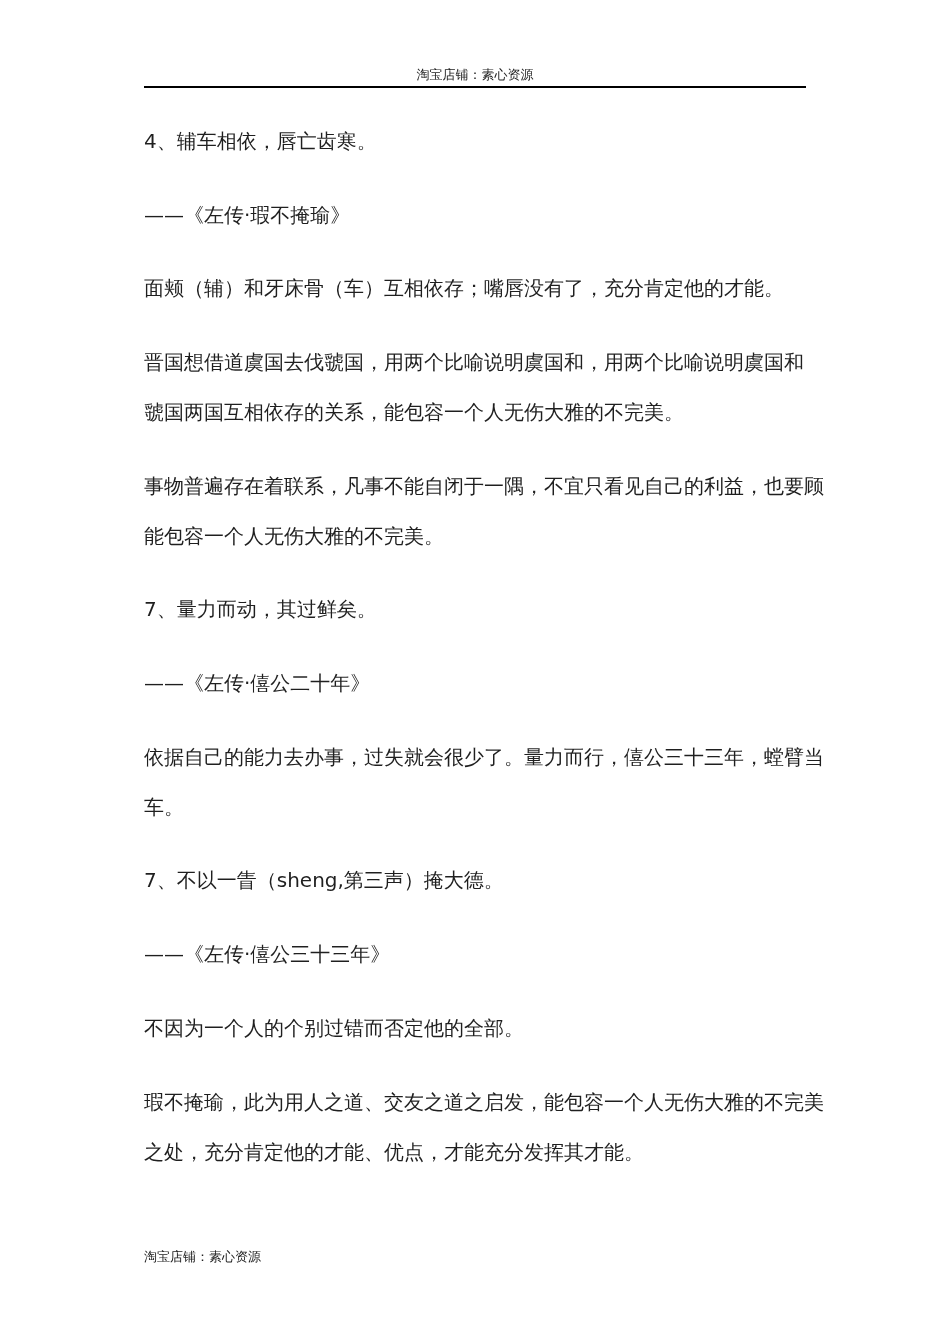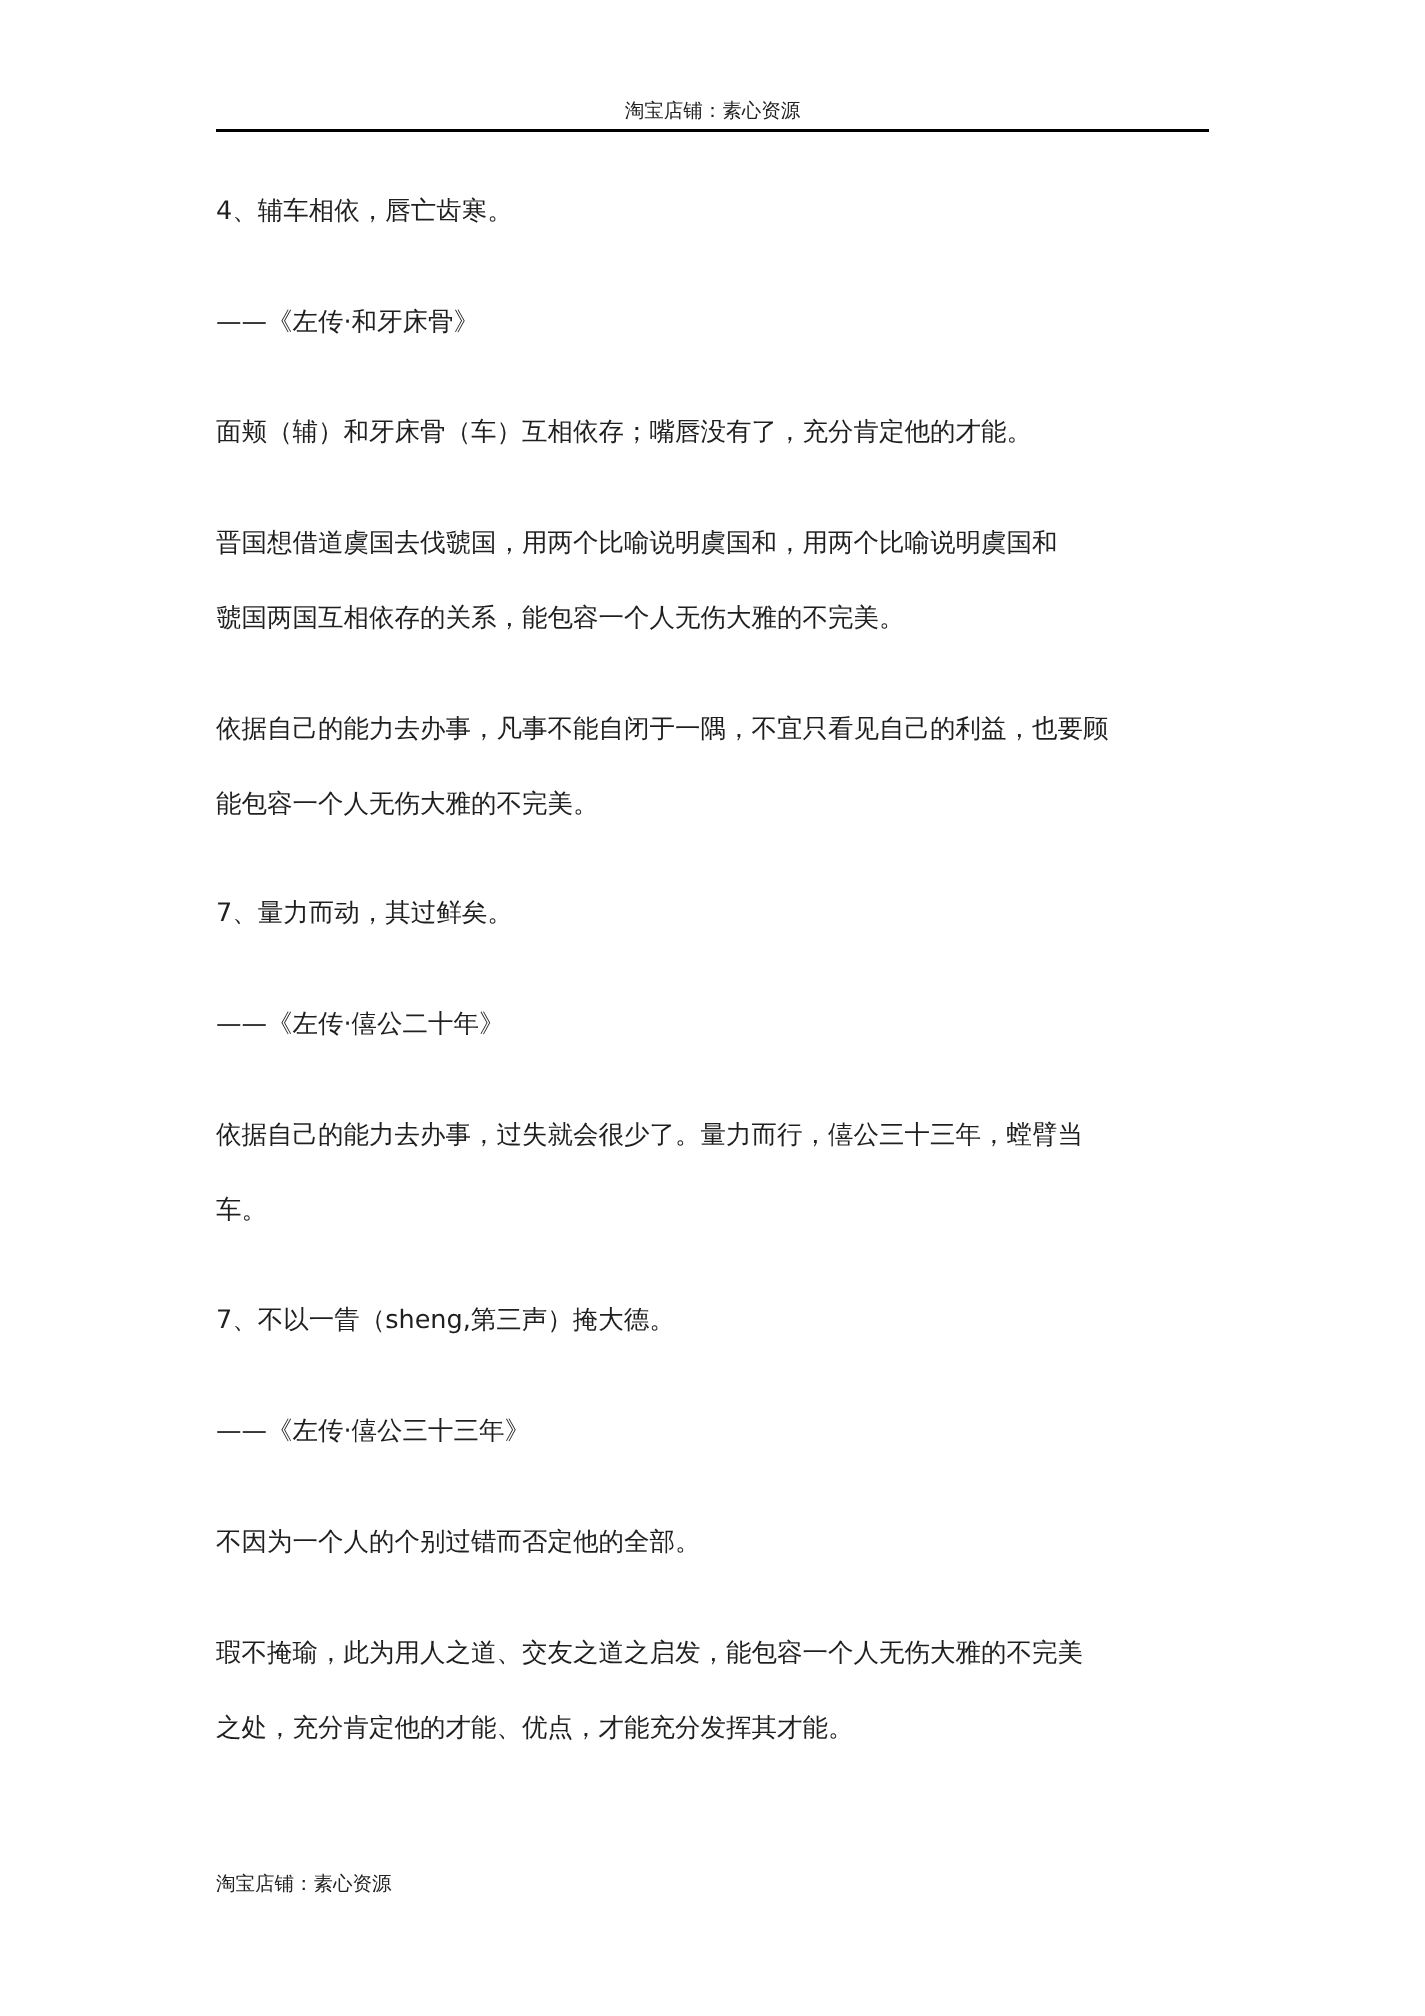--- a/index.html
+++ b/index.html
@@ -31,21 +31,21 @@
       top: 86px;
       width: 662px;
       height: 0;
       border-top: 2px solid #000;
     }
     .body-text {
       position: absolute;
       left: 144px;
       width: 670px;
       font-family: "DejaVu Sans", "Liberation Sans", sans-serif;
-      font-size: 17px;
+      font-size: 20px;
       line-height: 24px;
       white-space: nowrap;
       color: #1f1f1f;
     }
     .page-footer {
       position: absolute;
       left: 144px;
       top: 1248px;
       font-family: "DejaVu Serif", "Liberation Serif", serif;
       font-size: 13px;
@@ -54,25 +54,25 @@
     }
   </style>
 </head>
 <body>
 
 <div class="page-header">淘宝店铺：素心资源</div>
 <div class="header-rule"></div>
 
 <div>
   <div class="body-text" style="top:129px">4、辅车相依，唇亡齿寒。</div>
-  <div class="body-text" style="top:203px">——《左传·和牙床骨》</div>
+  <div class="body-text" style="top:203px">——《左传·瑕不掩瑜》</div>
   <div class="body-text" style="top:276px">面颊（辅）和牙床骨（车）互相依存；嘴唇没有了，充分肯定他的才能。</div>
   <div class="body-text" style="top:350px">晋国想借道虞国去伐虢国，用两个比喻说明虞国和，用两个比喻说明虞国和</div>
   <div class="body-text" style="top:400px">虢国两国互相依存的关系，能包容一个人无伤大雅的不完美。</div>
-  <div class="body-text" style="top:474px">依据自己的能力去办事，凡事不能自闭于一隅，不宜只看见自己的利益，也要顾</div>
+  <div class="body-text" style="top:474px">事物普遍存在着联系，凡事不能自闭于一隅，不宜只看见自己的利益，也要顾</div>
   <div class="body-text" style="top:524px">能包容一个人无伤大雅的不完美。</div>
 
   <div class="body-text" style="top:597px">7、量力而动，其过鲜矣。</div>
   <div class="body-text" style="top:671px">——《左传·僖公二十年》</div>
   <div class="body-text" style="top:745px">依据自己的能力去办事，过失就会很少了。量力而行，僖公三十三年，螳臂当</div>
   <div class="body-text" style="top:795px">车。</div>
 
   <div class="body-text" style="top:868px">7、不以一眚（sheng,第三声）掩大德。</div>
   <div class="body-text" style="top:942px">——《左传·僖公三十三年》</div>
   <div class="body-text" style="top:1016px">不因为一个人的个别过错而否定他的全部。</div>

